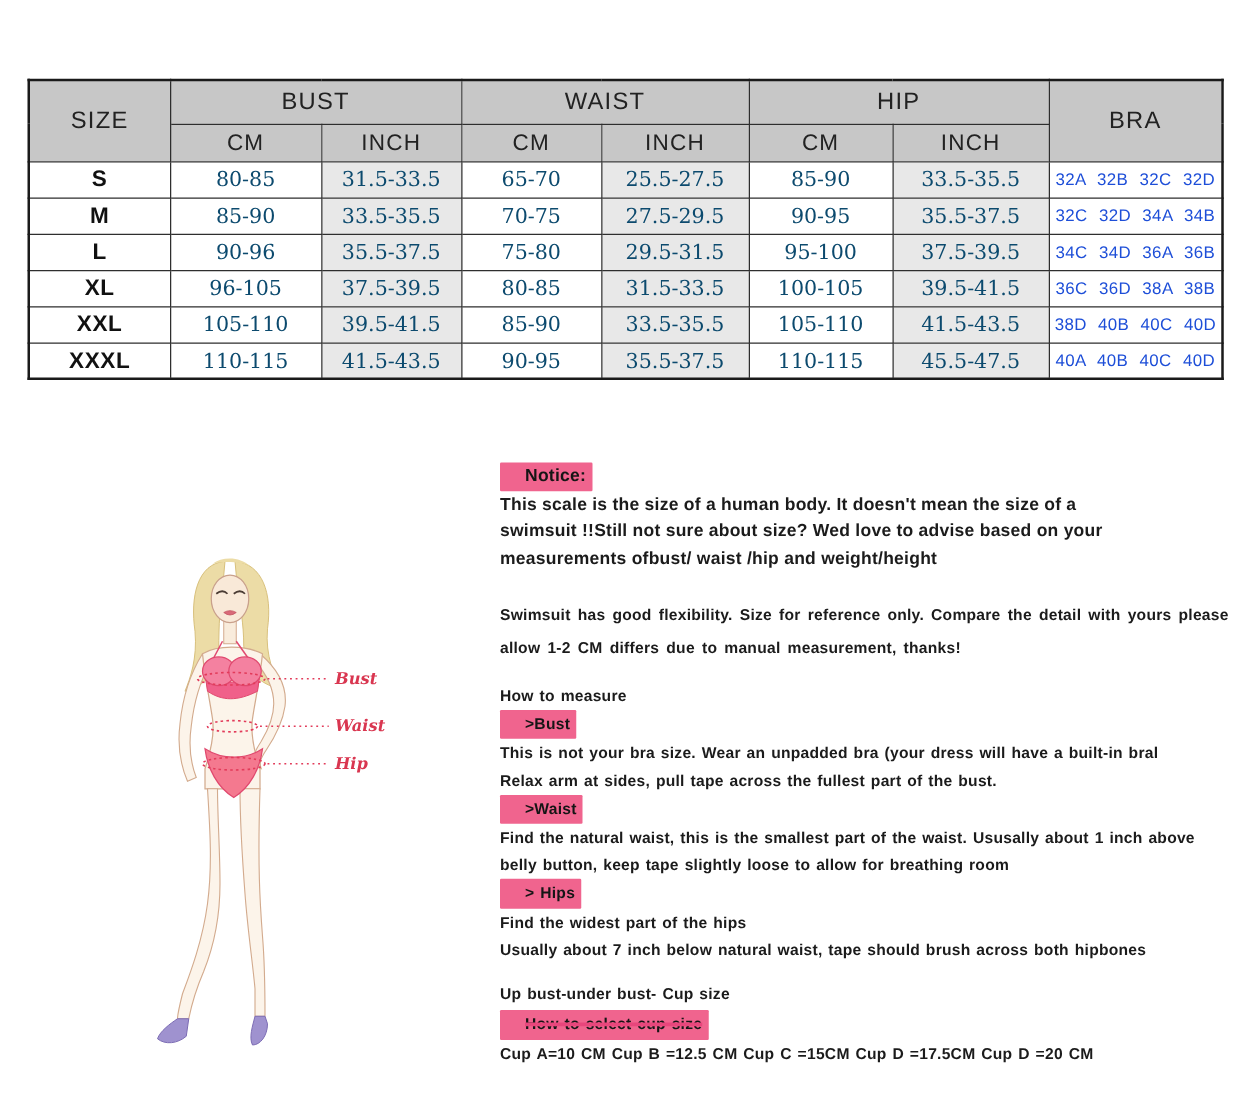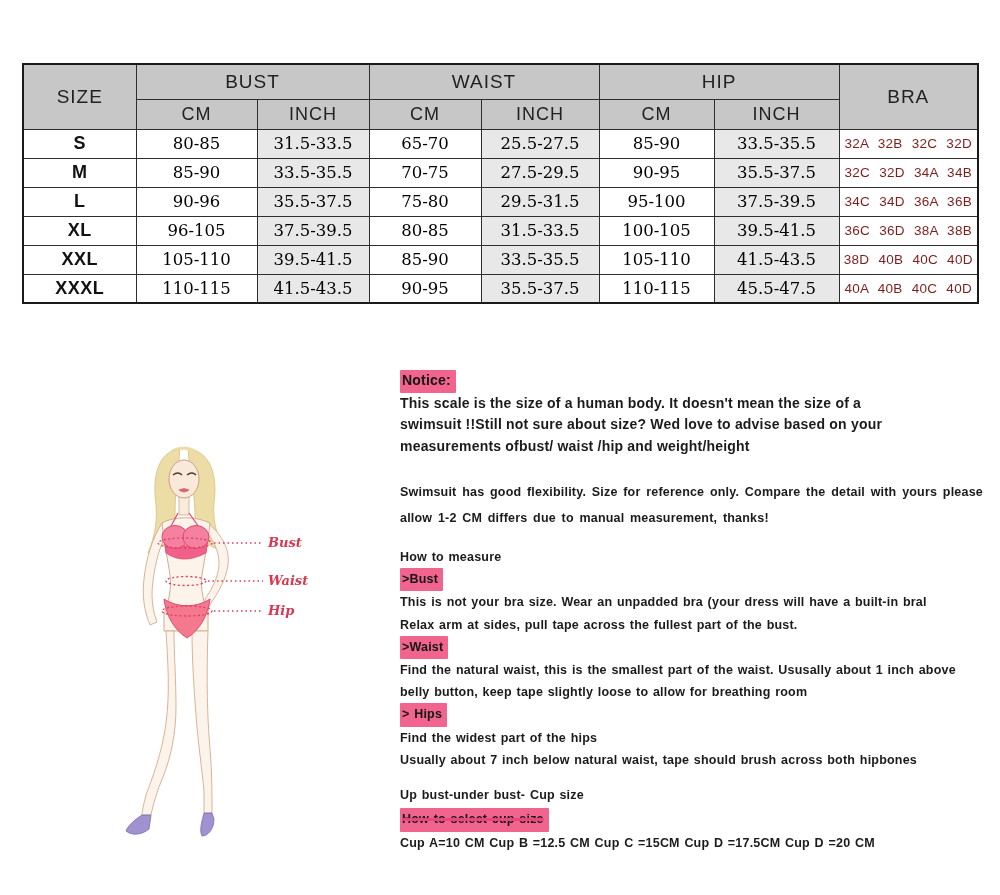--- a/index.html
+++ b/index.html
@@ -13,31 +13,31 @@
   table.size-table th, table.size-table td{
         border:1px solid #2e2e2e;text-align:center;vertical-align:middle;
         padding:0;overflow:hidden;white-space:nowrap;}
   table.size-table th{background:#c7c7c7;font-weight:normal;
         font-size:19px;letter-spacing:1px;color:#222;}
   tr.hdr-top{height:35px;}
   tr.hdr-sub{height:30px;padding-left:16px;}
   tr.hdr-sub th{font-size:18px;}
   tr.data-row{height:29px;}
   td.size-cell{font-weight:bold;font-size:18px;letter-spacing:.5px;color:#111;}
-  td.num-cell{font-family:"DejaVu Serif",serif;font-size:16.5px;color:#000000;}
+  td.num-cell{font-family:"DejaVu Serif",serif;font-size:16.5px;color:#0c4a6e;}
   td.inch-col{background:#e8e8e8;}
-  td.bra-cell{font-size:13.5px;color:#7f1d1d;word-spacing:5px;letter-spacing:.3px;}
+  td.bra-cell{font-size:13.5px;color:#1d4ed8;word-spacing:5px;letter-spacing:.3px;}
 
   
   .txt{position:absolute;left:400px;white-space:nowrap;color:#1b1b1b;}
   .notice-block{top:370px;font-size:14px;font-weight:bold;line-height:21.5px;letter-spacing:.2px;}
   .flex-block{top:479px;font-size:12.5px;font-weight:bold;line-height:26px;letter-spacing:.2px;word-spacing:2px;}
   .measure-block{top:546px;font-size:12.5px;font-weight:bold;line-height:22.2px;letter-spacing:.2px;word-spacing:1px;}
   .cup-block{top:784px;font-size:12.5px;font-weight:bold;line-height:23.5px;letter-spacing:.2px;word-spacing:1px;}
-  .hl{display:inline-block;background:#f0648e;color:#151515;padding:0 5px 1px 2px;border-radius:1px;}
+  .hl{display:inline-block;background:#f0648e;color:#151515;padding:0 5px 1px 20px;border-radius:1px;}
   .hl-strike{text-decoration:line-through;text-decoration-color:#e8467c;text-decoration-thickness:3px;}
 
   
   .figure-wrap{position:absolute;left:118px;top:443px;width:260px;height:430px;}
   .fig-label{font-family:"DejaVu Serif",serif;font-style:italic;font-weight:bold;
              font-size:13px;fill:#d93650;}
 </style>
 </head>
 <body>
 

